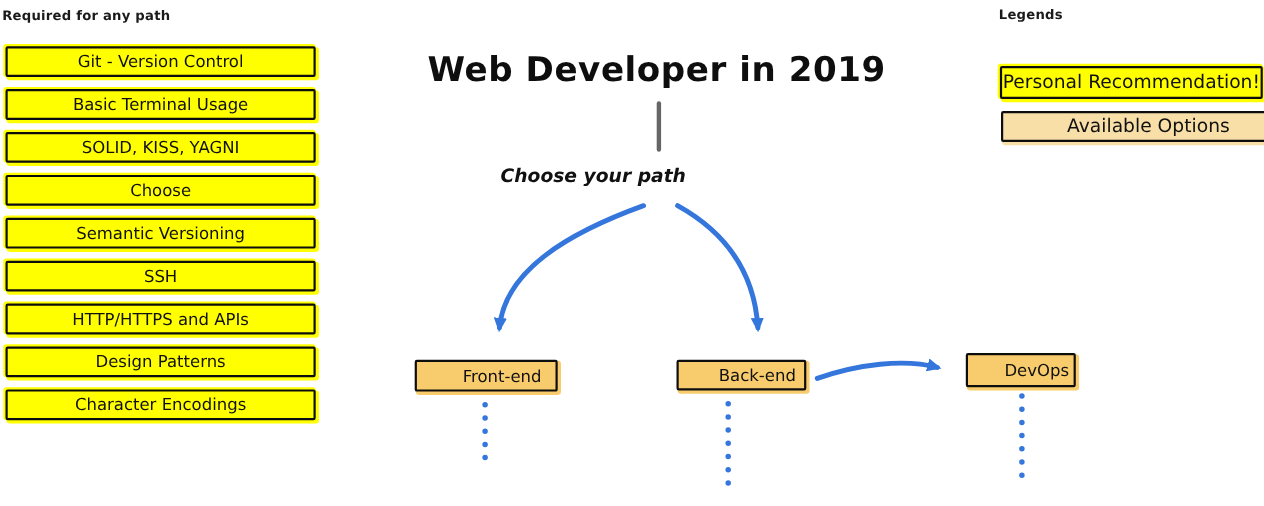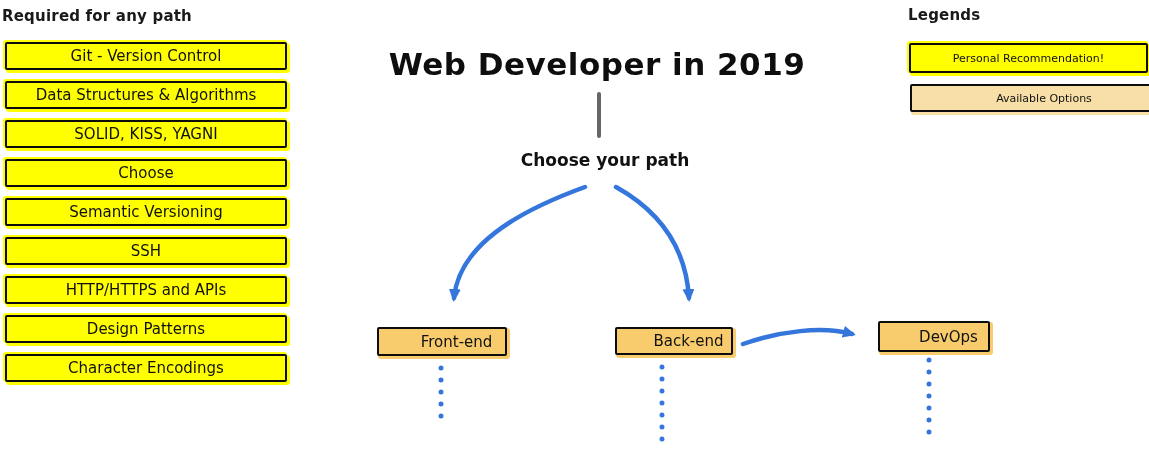--- a/index.html
+++ b/index.html
@@ -14,21 +14,21 @@
   html,body{background:#ffffff;}
   body{font-family:"DejaVu Sans","Liberation Sans",sans-serif;color:var(--ink);}
   .canvas{
     position:relative;
     width:1149px;height:460px;
     background:#ffffff;
     overflow:hidden;
   }
   .section-heading{
     position:absolute;
-    font-size:15px;
+    font-size:12px;
     font-weight:700;
     color:#1a1a1a;
     letter-spacing:0.2px;
     white-space:nowrap;
   }
   
   .required-col{
     position:absolute;
     left:5px;top:42px;
     width:282px;
@@ -71,37 +71,38 @@
   .divider{
     position:absolute;
     left:597px;top:92px;
     width:3.5px;height:46px;
     background:var(--line-gray);
     border-radius:2px;
   }
   .subtitle{
     position:absolute;
     left:455px;top:150px;width:300px;
-    text-align:center;
     font-size:17px;
     font-weight:700;
     color:#111;
     white-space:nowrap;
+    font-style:italic;
   }
   
   .legend-box{
     position:absolute;
-    font-size:11px;
+    font-size:17px;
+    margin-top:17px;
   }
   #legend-rec{left:909px;top:43px;width:239px;height:30px;}
   #legend-opt{left:910px;top:84px;width:268px;height:28px;}
   
   #node-frontend{left:377px;top:327px;width:130px;height:29px;position:absolute;}
   #node-backend{left:615px;top:327px;width:118px;height:28px;position:absolute;text-align:center;}
-  #node-devops{left:878px;top:321px;width:112px;height:31px;position:absolute;}
+  #node-devops{left:878px;top:321px;width:100px;height:31px;position:absolute;}
   
   .overlay{
     position:absolute;left:0;top:0;width:1149px;height:460px;
     pointer-events:none;
   }
   .arrow{
     fill:none;
     stroke:var(--blue);
     stroke-width:4.5;
     stroke-linecap:round;
@@ -116,21 +117,21 @@
 </style>
 </head>
 <body>
 
 <div class="canvas">
 
   <div class="section-heading" style="left:2px;top:7px;">Required for any path</div>
 
   <div class="required-col">
     <div class="node-box node-yellow">Git - Version Control</div>
-    <div class="node-box node-yellow">Data Structures &amp; Algorithms</div>
+    <div class="node-box node-yellow">Basic Terminal Usage</div>
     <div class="node-box node-yellow">SOLID, KISS, YAGNI</div>
     <div class="node-box node-yellow">Choose</div>
     <div class="node-box node-yellow">Semantic Versioning</div>
     <div class="node-box node-yellow">SSH</div>
     <div class="node-box node-yellow">HTTP/HTTPS and APIs</div>
     <div class="node-box node-yellow">Design Patterns</div>
     <div class="node-box node-yellow">Character Encodings</div>
   </div>
 
   <div class="title">Web Developer in 2019</div>

